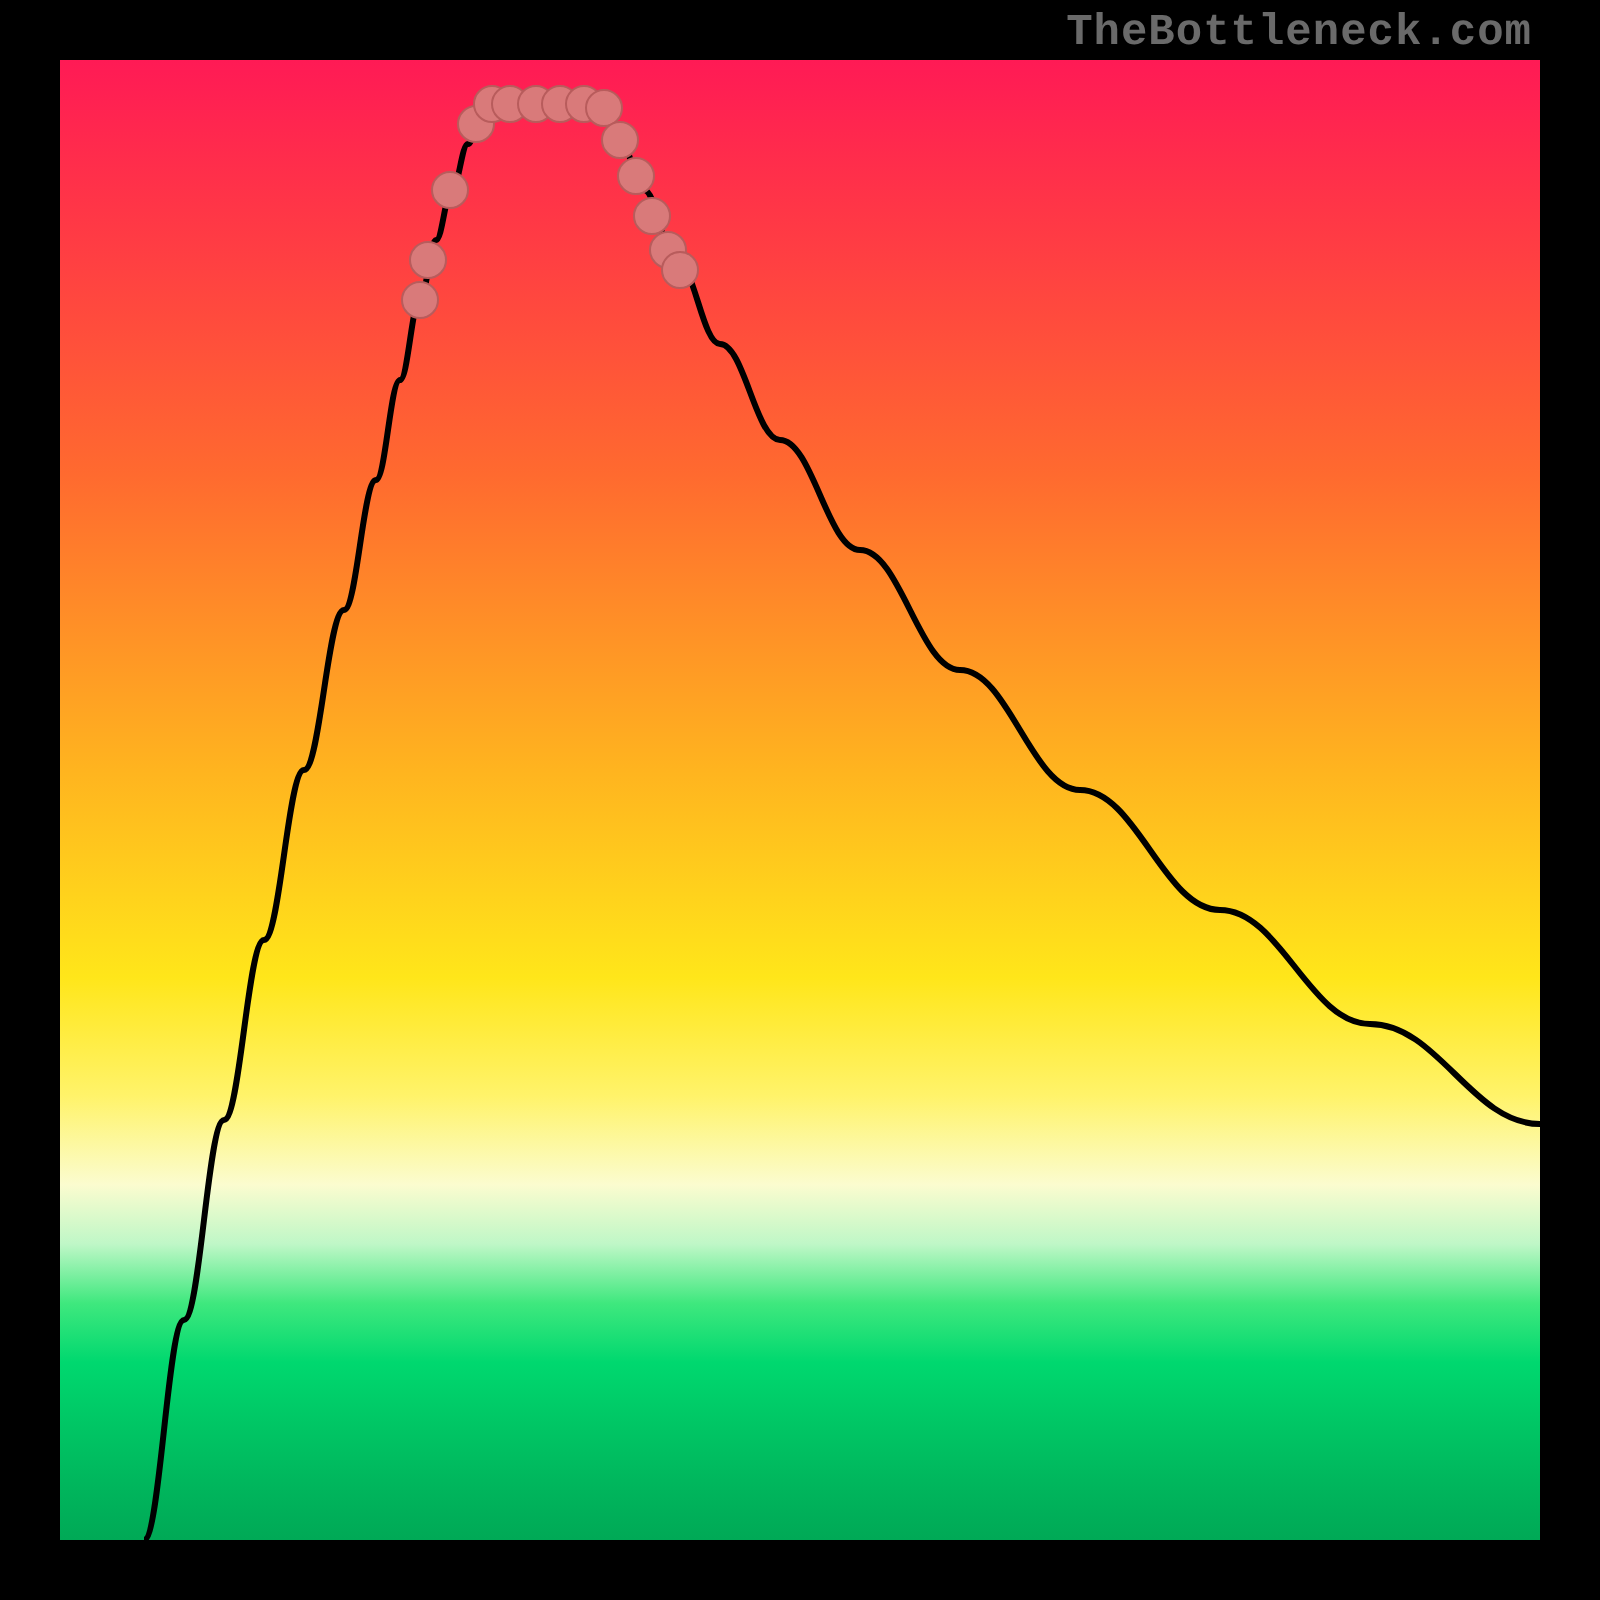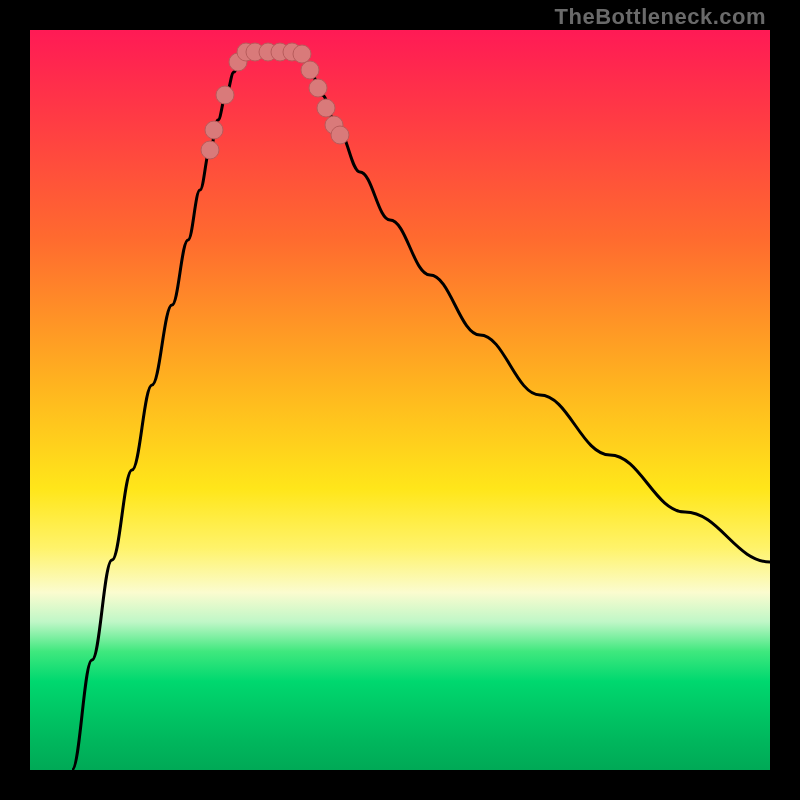--- a/index.html
+++ b/index.html
@@ -37,21 +37,21 @@
       #00d86f 88%,
       #00c765 92%,
       #00b75d 96%,
       #00a956 100%
     );
   }
   .watermark {
     position: absolute;
     top: 4px;
     right: 34px;
-    font-family: Liberation Sans, sans-serif;
+    font-family: Liberation Mono, monospace;
     font-size: 22px;
     font-weight: 600;
     color: #6a6a6a;
     letter-spacing: 0.5px;
   }
   svg {
     position: absolute;
     top: 0;
     left: 0;
   }

